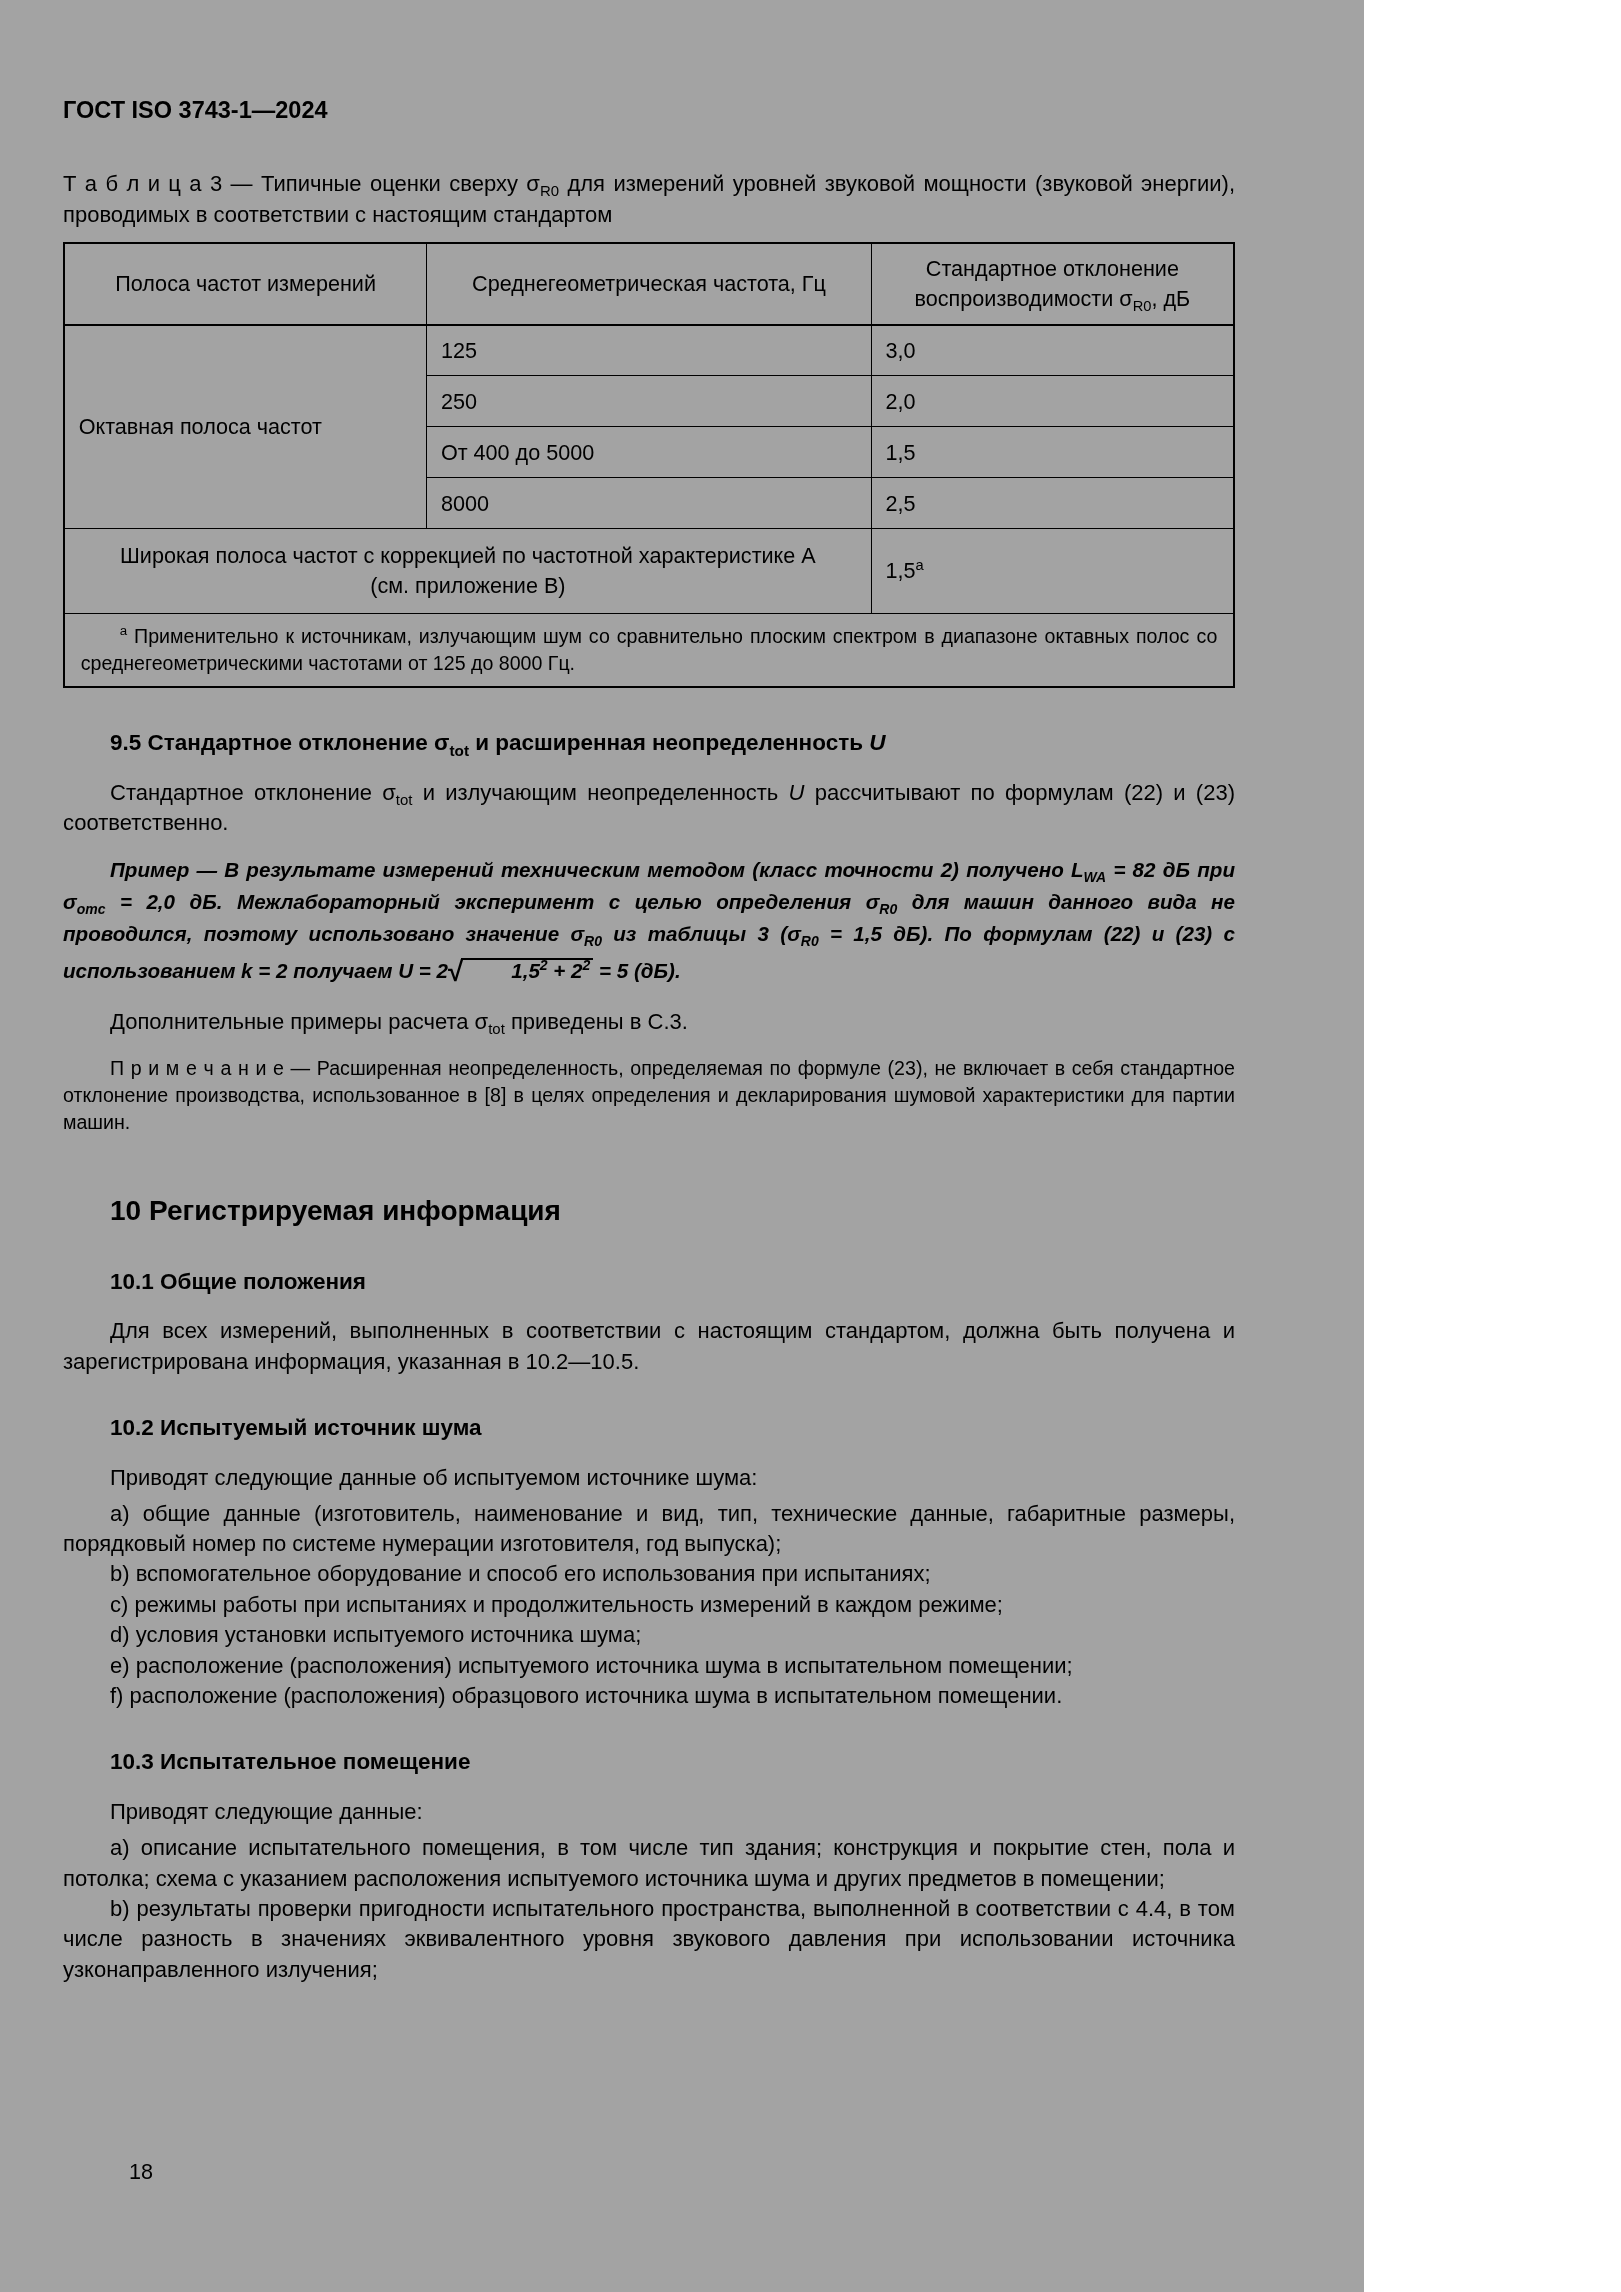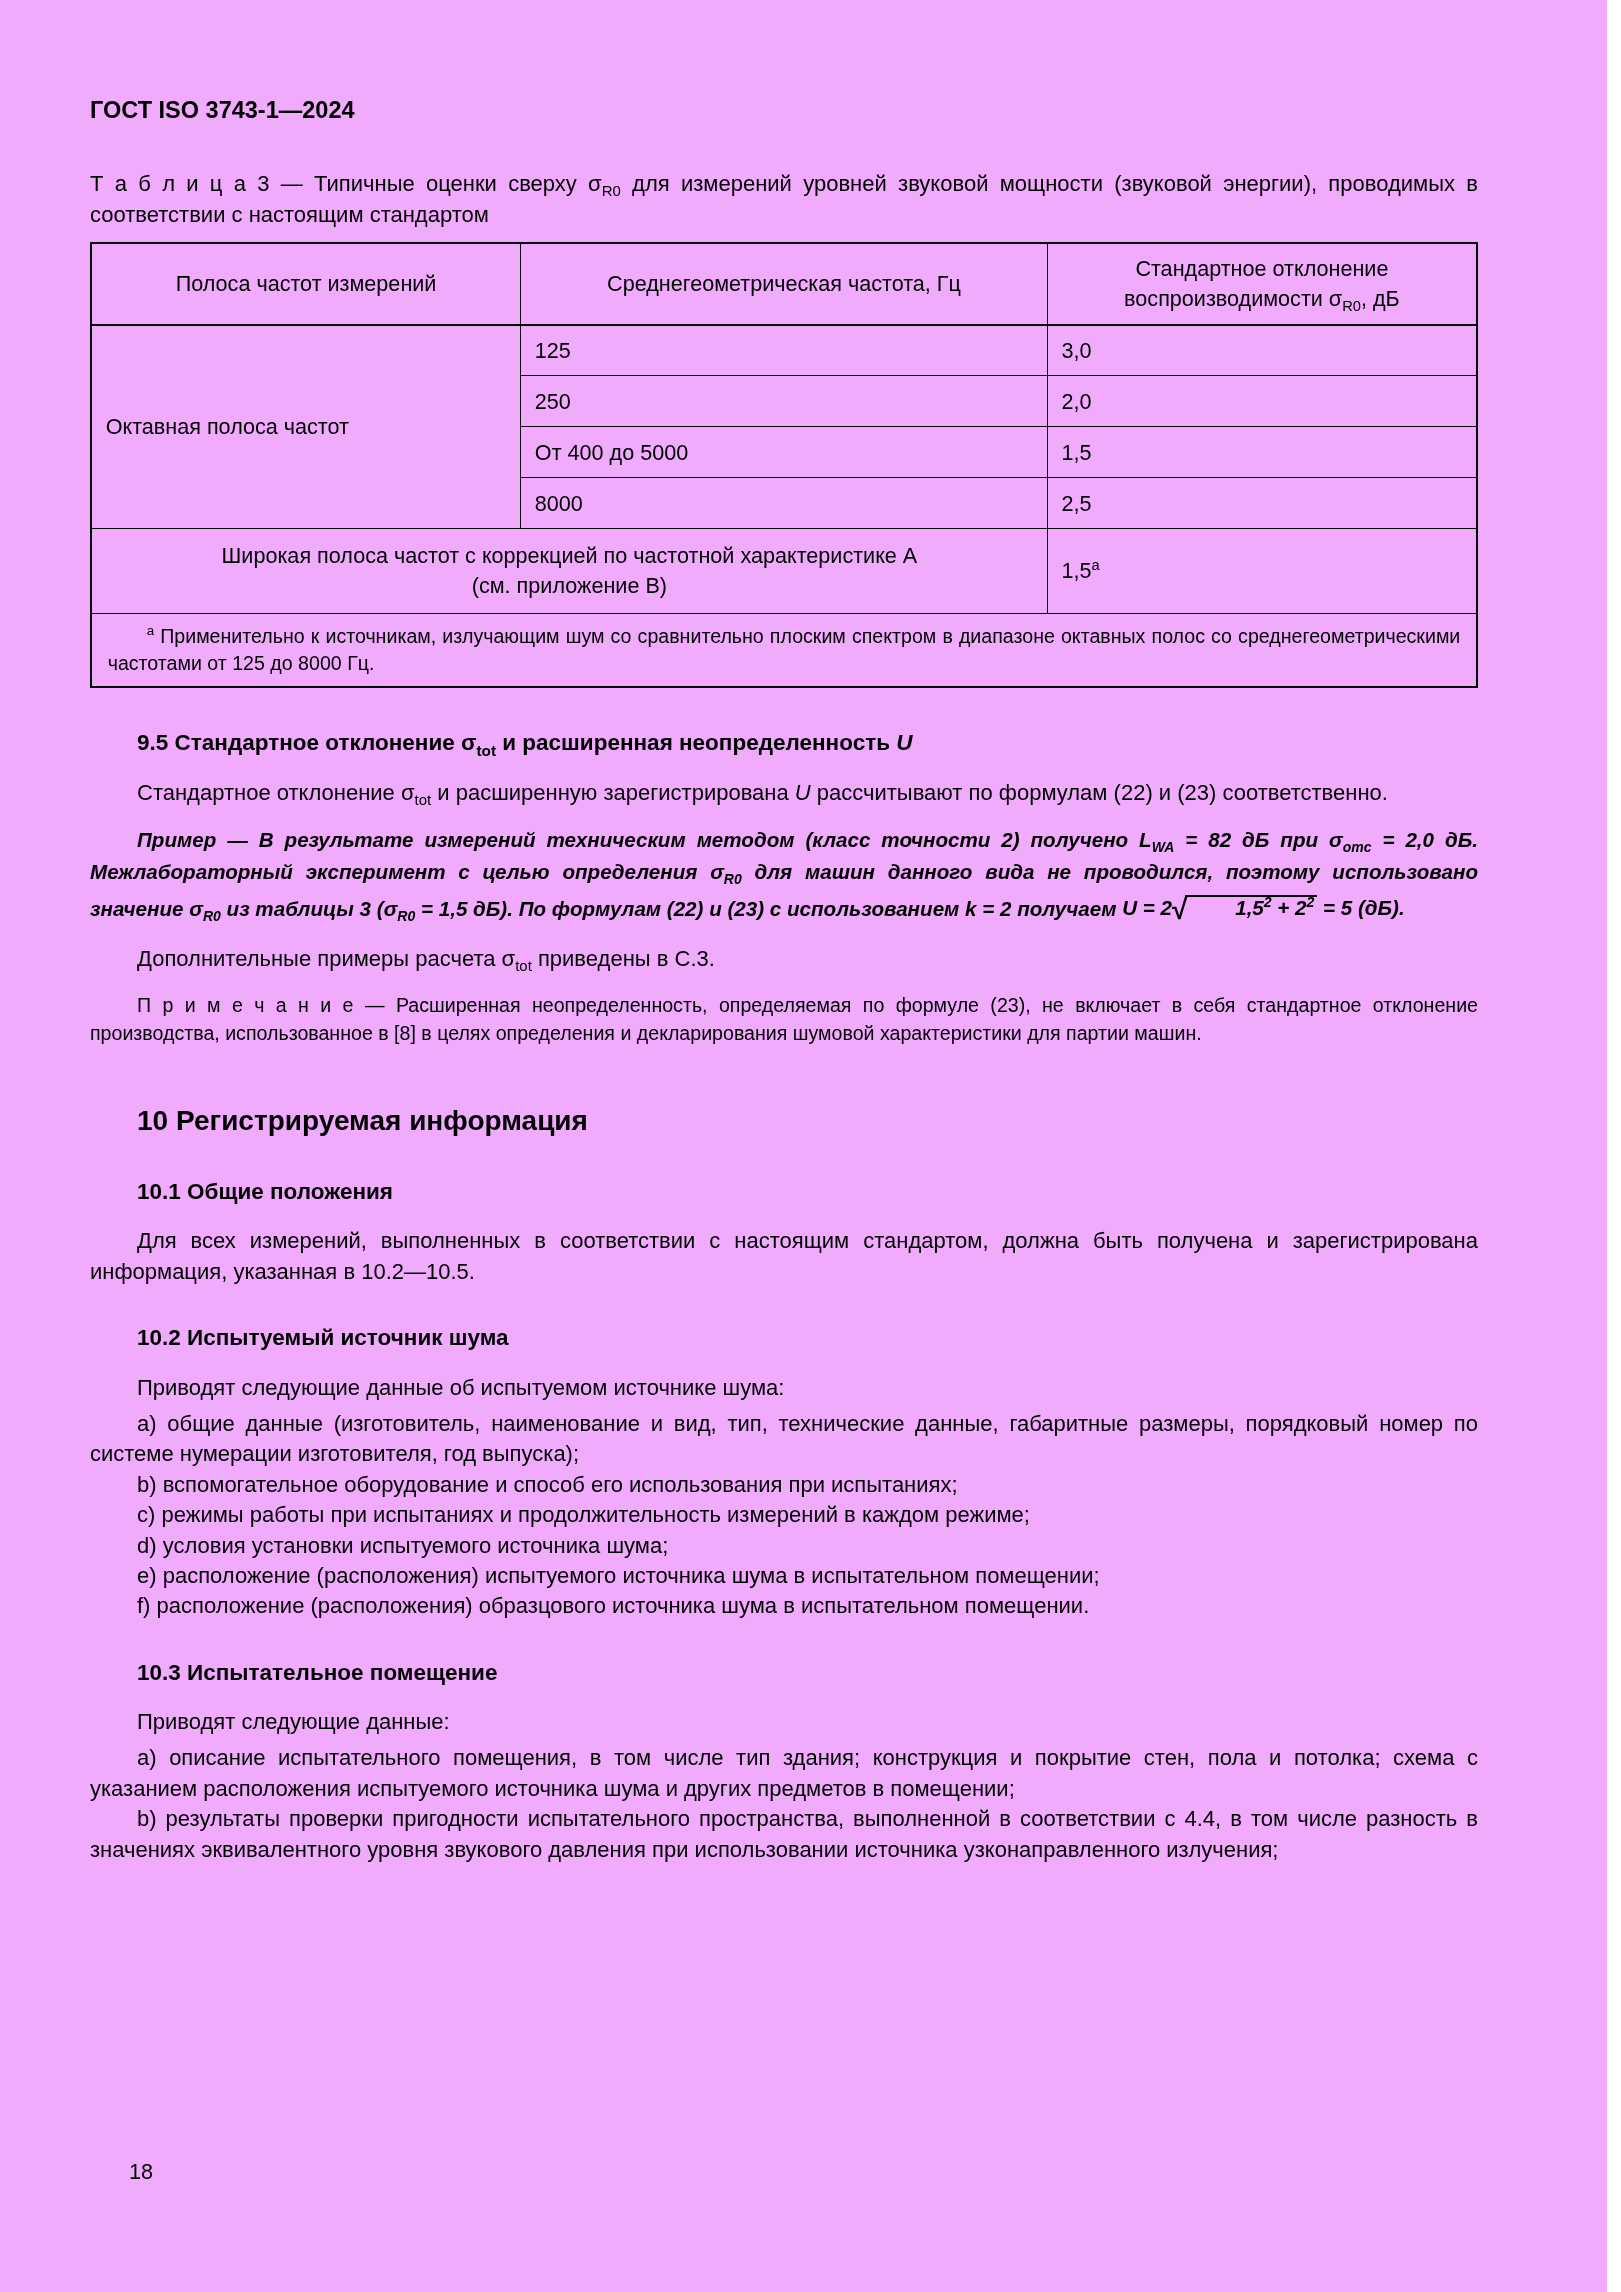--- a/index.html
+++ b/index.html
@@ -1,27 +1,27 @@
 <!DOCTYPE html>
 <html lang="ru"><head>
 <meta charset="utf-8">
 <title>ГОСТ ISO 3743-1—2024 — стр. 18</title>
 <style>
   html,body{margin:0;padding:0;background:#ffffff;}
   .page{
-    width:1607px;
+    width:1364px;
     height:2293px;
     box-sizing:border-box;
     position:relative;
-    background:#f0abfc;
+    background:#a3a3a3;
     color:#000;
     font-family:"Liberation Sans","DejaVu Sans",sans-serif;
     font-size:22px;
     line-height:1.38;
-    padding:94px 129px 0 90px;
+    padding:94px 129px 0 63px;
   }
   .doc-header{font-weight:700;font-size:23.5px;margin:0 0 43px 0;}
   .table-caption{margin:0 0 11.8px 0;text-align:justify;}
   sub{font-size:0.68em;line-height:0;}
   sup{font-size:0.68em;line-height:0;}
   i{font-style:italic;}
 
   table.t3{width:100%;border-collapse:collapse;border:2px solid #000;font-size:21.6px;table-layout:fixed;}
   .t3 th,.t3 td{border:1px solid #000;padding:7.8px 13.7px;vertical-align:middle;box-sizing:border-box;}
   .t3 thead th{text-align:center;font-weight:400;height:82px;border-bottom:2px solid #000;}
@@ -96,21 +96,21 @@
         <td class="c"><span>1,5</span><sup>a</sup></td>
       </tr>
       <tr>
         <td class="fn" colspan="3"><sup>a</sup><span> Применительно к источникам, излучающим шум со сравнительно плоским спектром в диапазоне октавных полос со среднегеометрическими частотами от 125 до 8000 Гц.</span></td>
       </tr>
     </tbody>
   </table>
 
   <h3 class="h95"><span>9.5  Стандартное отклонение σ</span><sub>tot</sub><span> и расширенная неопределенность </span><i>U</i></h3>
 
-  <p class="body"><span>Стандартное отклонение σ</span><sub>tot</sub><span> и расширенную зарегистрирована </span><i>U</i><span> рассчитывают по формулам (22) и (23) соответственно.</span></p>
+  <p class="body"><span>Стандартное отклонение σ</span><sub>tot</sub><span> и излучающим неопределенность </span><i>U</i><span> рассчитывают по формулам (22) и (23) соответственно.</span></p>
 
   <p class="example"><span>Пример — В результате измерений техническим методом (класс точности 2) получено </span><span>L</span><sub>WA</sub><span> = 82 дБ при σ</span><sub>omc</sub><span> = 2,0 дБ. Межлабораторный эксперимент с целью определения σ</span><sub>R0</sub><span> для машин данного вида не проводился, поэтому использовано значение σ</span><sub>R0</sub><span> из таблицы 3 (σ</span><sub>R0</sub><span> = 1,5 дБ). По формулам (22) и (23) с использованием </span><span>k</span><span> = 2 получаем </span><span><span>U</span><span> = 2</span><span class="rad">√</span><span class="radicand"><span>1,5</span><sup>2</sup><span> + 2</span><sup>2</sup></span><span> = 5 (дБ).</span></span></p>
 
   <p class="body"><span>Дополнительные примеры расчета σ</span><sub>tot</sub><span> приведены в C.3.</span></p>
 
   <p class="note">П р и м е ч а н и е  — Расширенная неопределенность, определяемая по формуле (23), не включает в себя стандартное отклонение производства, использованное в [8] в целях определения и декларирования шумовой характеристики для партии машин.</p>
 
   <h2 class="h10">10  Регистрируемая информация</h2>
 
   <h3 class="h10x">10.1  Общие положения</h3>

